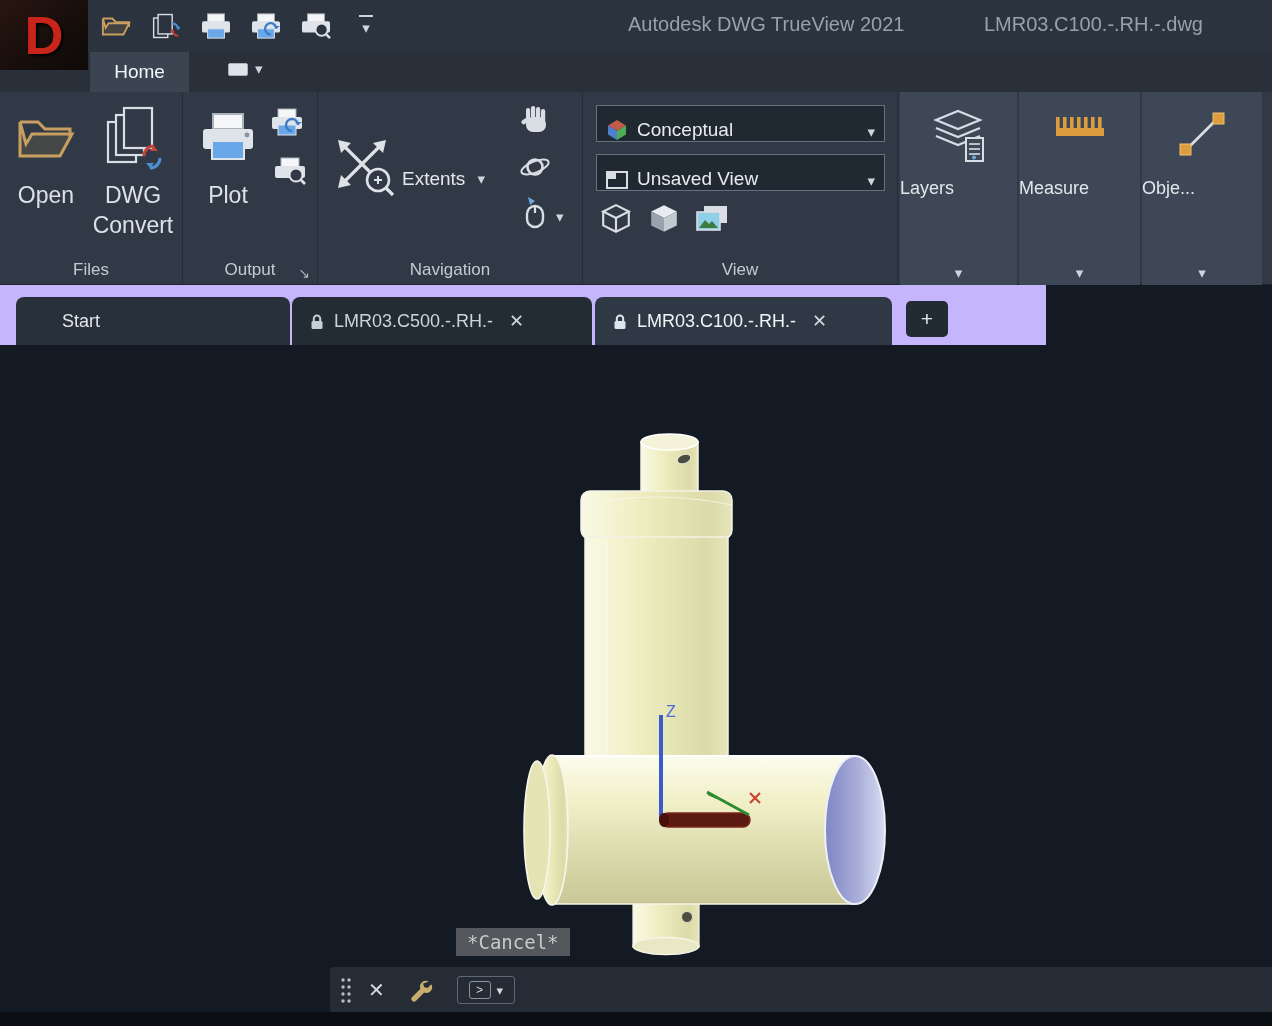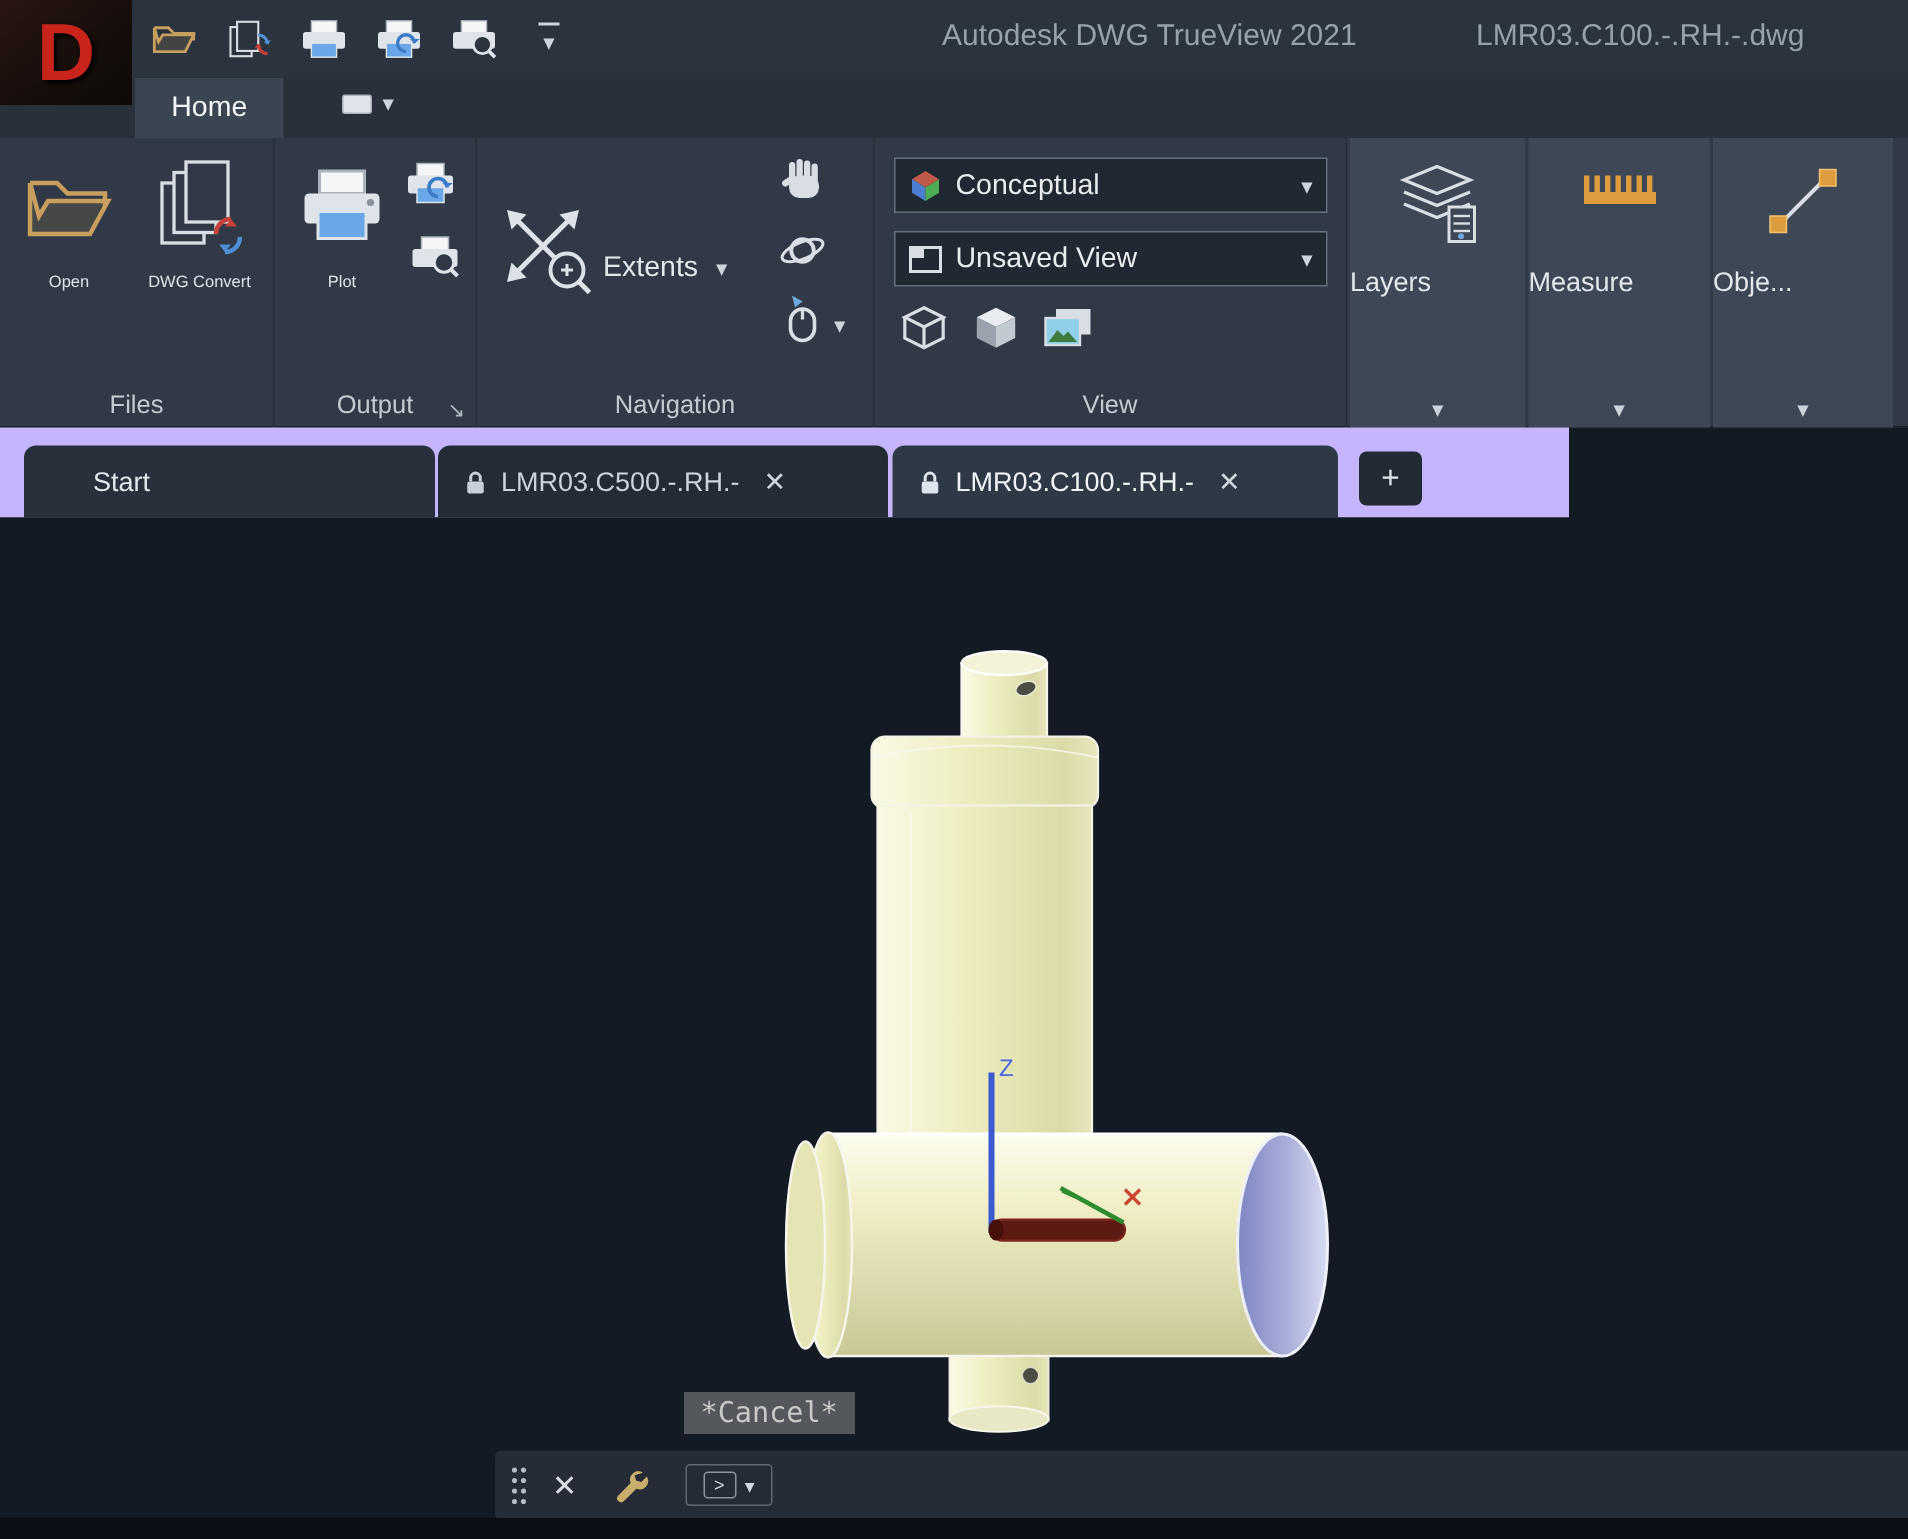--- a/index.html
+++ b/index.html
@@ -31,27 +31,27 @@
   }
   .ribbon-collapse { position:absolute; left:228px; top:60px; display:flex; align-items:center; gap:7px; z-index:9; color:#cfd5dc; }
   .rc-chip { width:20px; height:13px; background:#dfe4ea; border-radius:2px; border:1px solid #aab2bb; }
 
   
   .ribbon { position:absolute; left:0; top:92px; width:1272px; height:193px; background:#303945; border-bottom:1px solid #1c232b; }
   .panel { position:absolute; top:0; height:193px; border-right:1px solid #262d37; }
   .panel-label { position:absolute; bottom:5px; left:0; width:100%; text-align:center; font-size:17px; color:#c3cad2; }
   .bigbtn { position:absolute; display:flex; flex-direction:column; align-items:center; gap:7px; cursor:default; }
   .bigbtn .iconbox { height:72px; display:flex; align-items:center; justify-content:center; }
-  .bigbtn .lbl { font-size:11px; color:#dde2e8; text-align:center; line-height:1.3; }
+  .bigbtn .lbl { font-size:23px; color:#dde2e8; text-align:center; line-height:1.3; }
   .smallbtn { position:absolute; width:38px; height:38px; display:flex; align-items:center; justify-content:center; }
   .launcher { position:absolute; right:7px; bottom:4px; font-size:14px; color:#aeb6c0; }
 
   .combo {
     position:absolute; left:13px; width:289px; height:37px; background:#202831; border:1px solid #66707e;
-    display:flex; align-items:center; padding:0 9px; gap:9px; font-size:19px; color:#e8ecef;
+    display:flex; align-items:flex-end; padding:0 9px; gap:9px; font-size:19px; color:#e8ecef;
   }
   .combo .caret { margin-left:auto; color:#cfd5dc; font-size:15px; }
 
   .tile { position:absolute; top:0; height:193px; background:#3d4755; }
   .tile .t-icon { position:absolute; left:0; top:16px; width:100%; display:flex; justify-content:center; }
   .tile .t-label { position:absolute; top:86px; left:0; width:100%; text-align:left; font-size:18px; color:#e3e7eb; }
   .tile .t-caret { position:absolute; bottom:3px; left:0; width:100%; text-align:center; font-size:15px; color:#cdd3da; }
   .caret-s { font-size:15px; color:#cfd5dc; }
 
   

